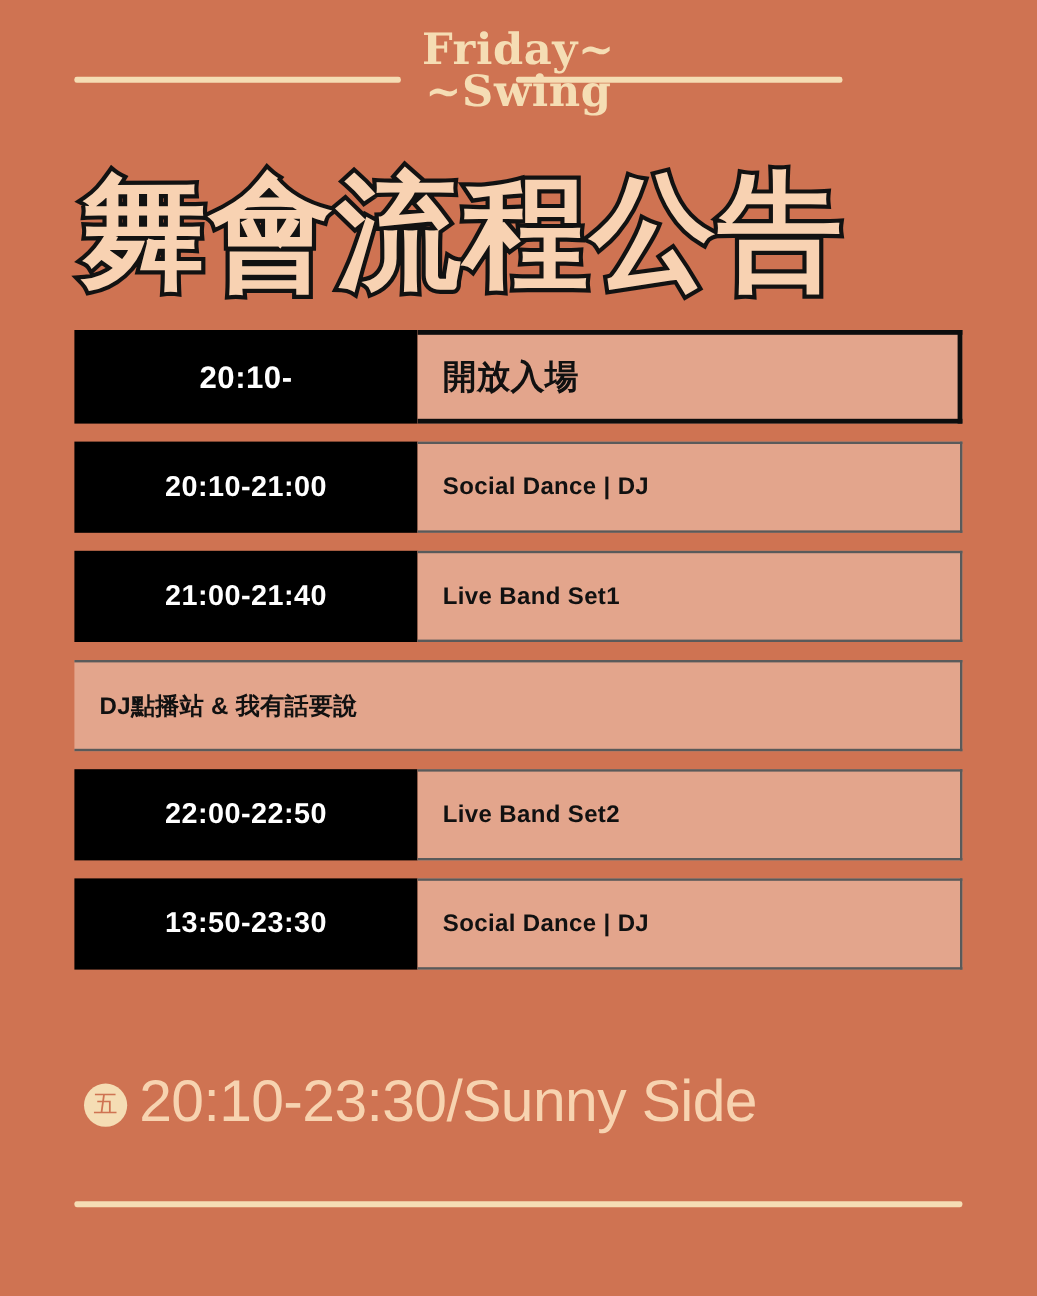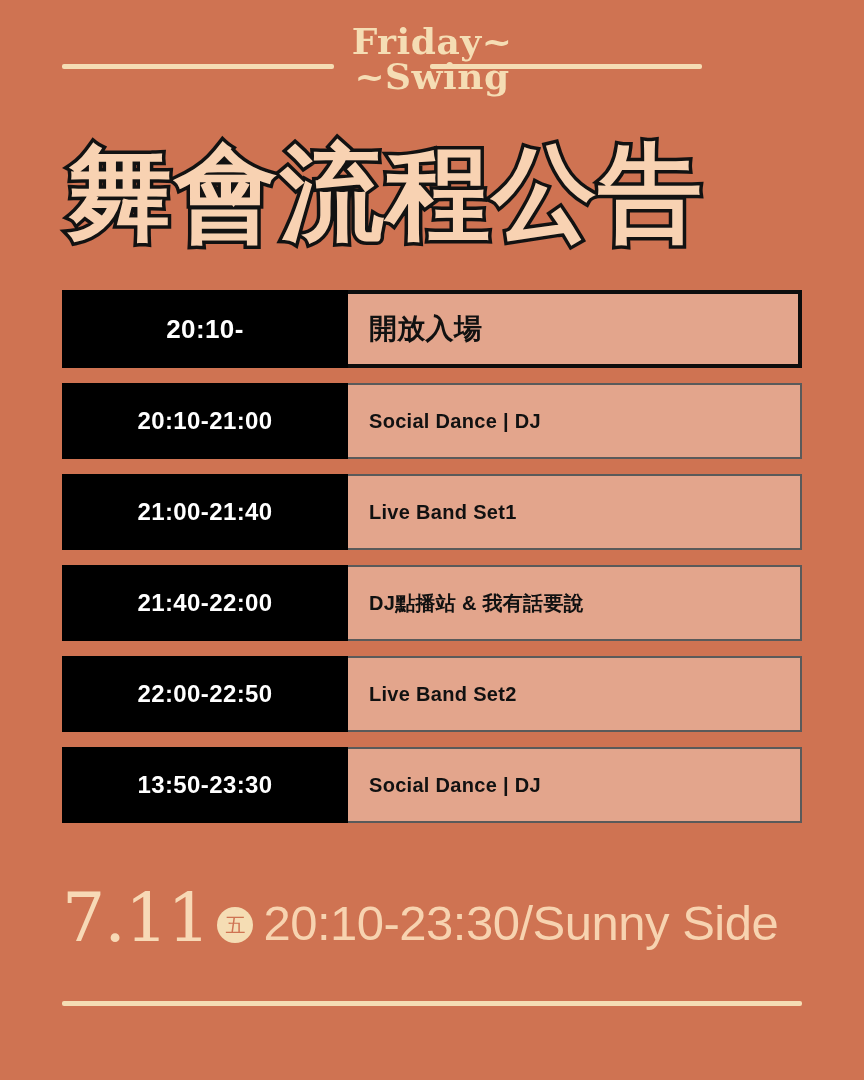--- a/index.html
+++ b/index.html
@@ -64,21 +64,21 @@
     line-height:1.0;
     letter-spacing:2px;
     color:#F8D2B2;
     -webkit-text-stroke:7px #121212;
     paint-order:stroke fill;
   }
 
   
   .schedule {
     position:absolute;
-    top:290px;
+    top:275px;
     left:62px;
     width:740px;
   }
 
   .row {
     display:flex;
     align-items:stretch;
     height:76px;
     margin-bottom:15px;
   }
@@ -200,35 +200,33 @@
     <div class="time">20:10-21:00</div>
     <div class="desc">Social Dance | DJ</div>
   </div>
 
   <div class="row">
     <div class="time">21:00-21:40</div>
     <div class="desc">Live Band Set1</div>
   </div>
 
   <div class="row">
-    <div class="time">21:40-22:00</div>
     <div class="desc">DJ點播站 &amp; 我有話要說</div>
   </div>
 
   <div class="row">
     <div class="time">22:00-22:50</div>
     <div class="desc">Live Band Set2</div>
   </div>
 
   <div class="row">
     <div class="time">13:50-23:30</div>
     <div class="desc">Social Dance | DJ</div>
   </div>
 
 </div>
 
 <div class="footer">
-  <span class="date">7.11</span>
   <span class="weekday">五</span>
   <span class="info">20:10-23:30/Sunny Side</span>
 </div>
 
 <div class="bottom-rule"></div>
 
 </body></html>

